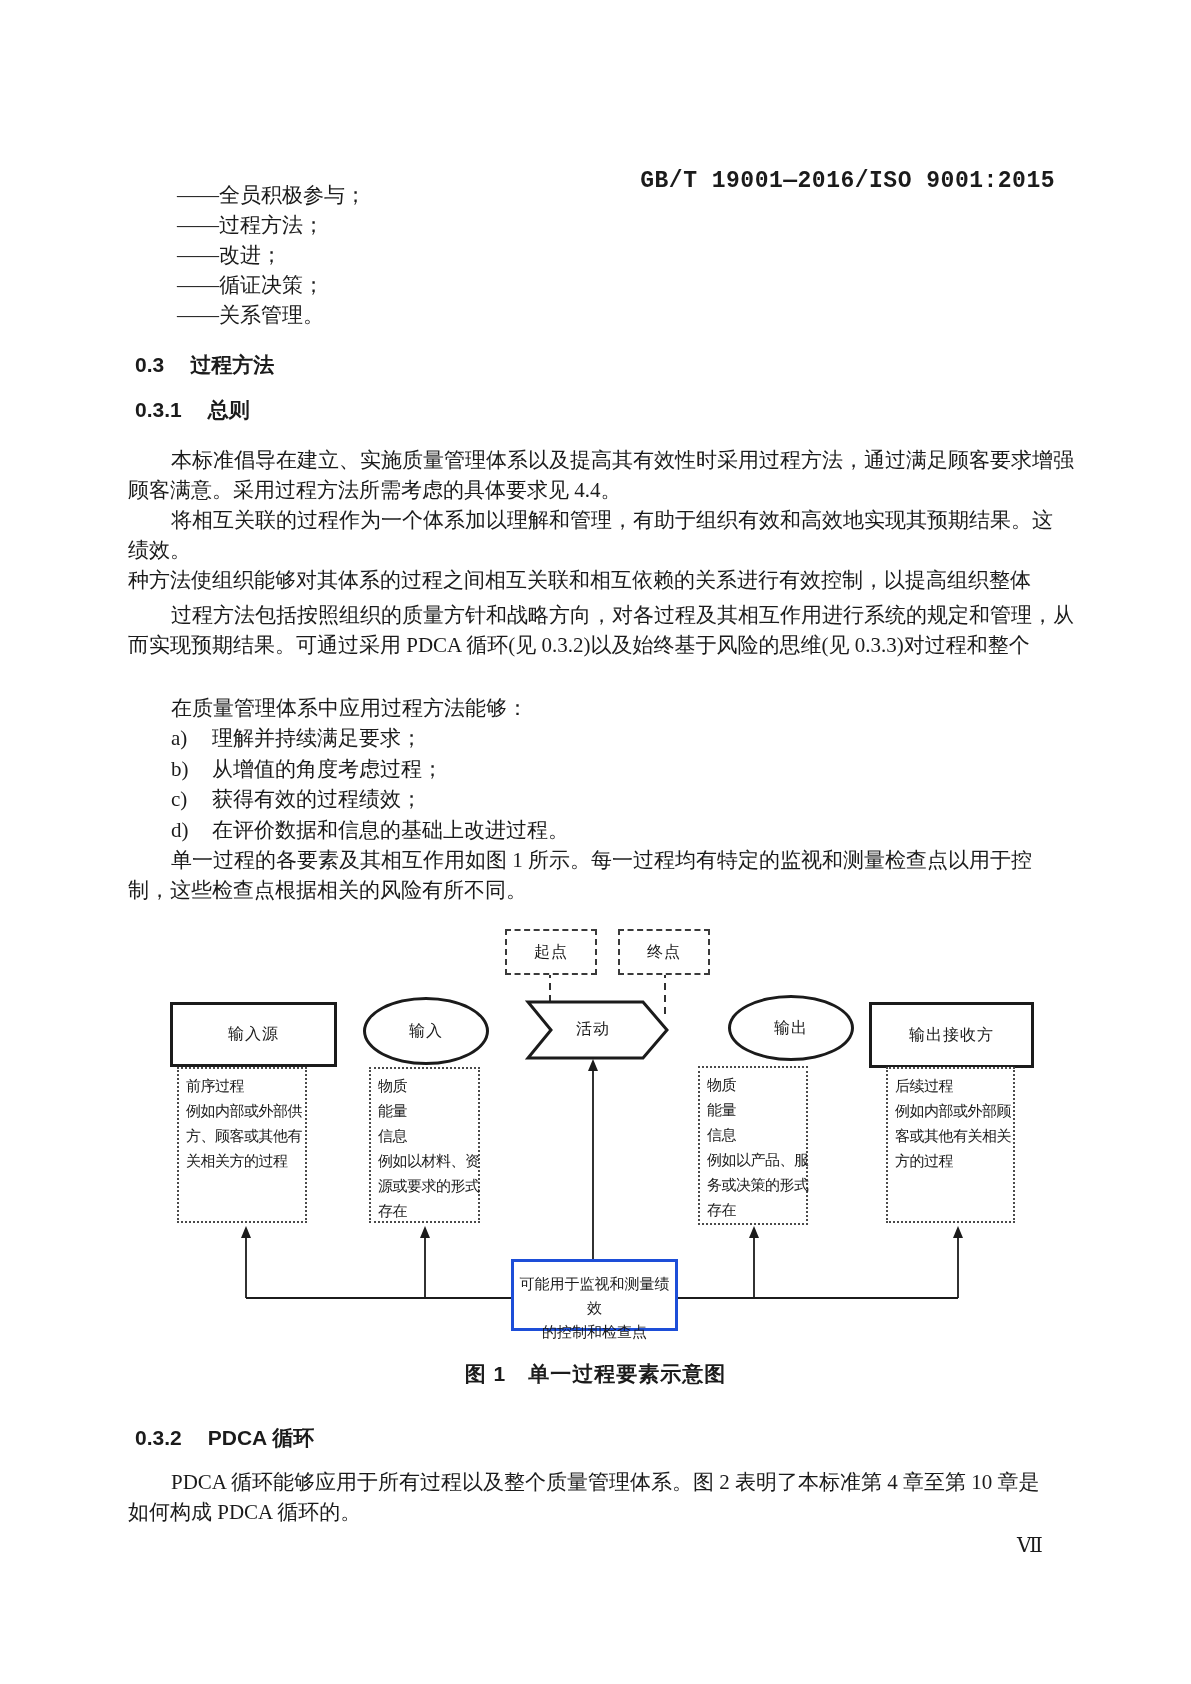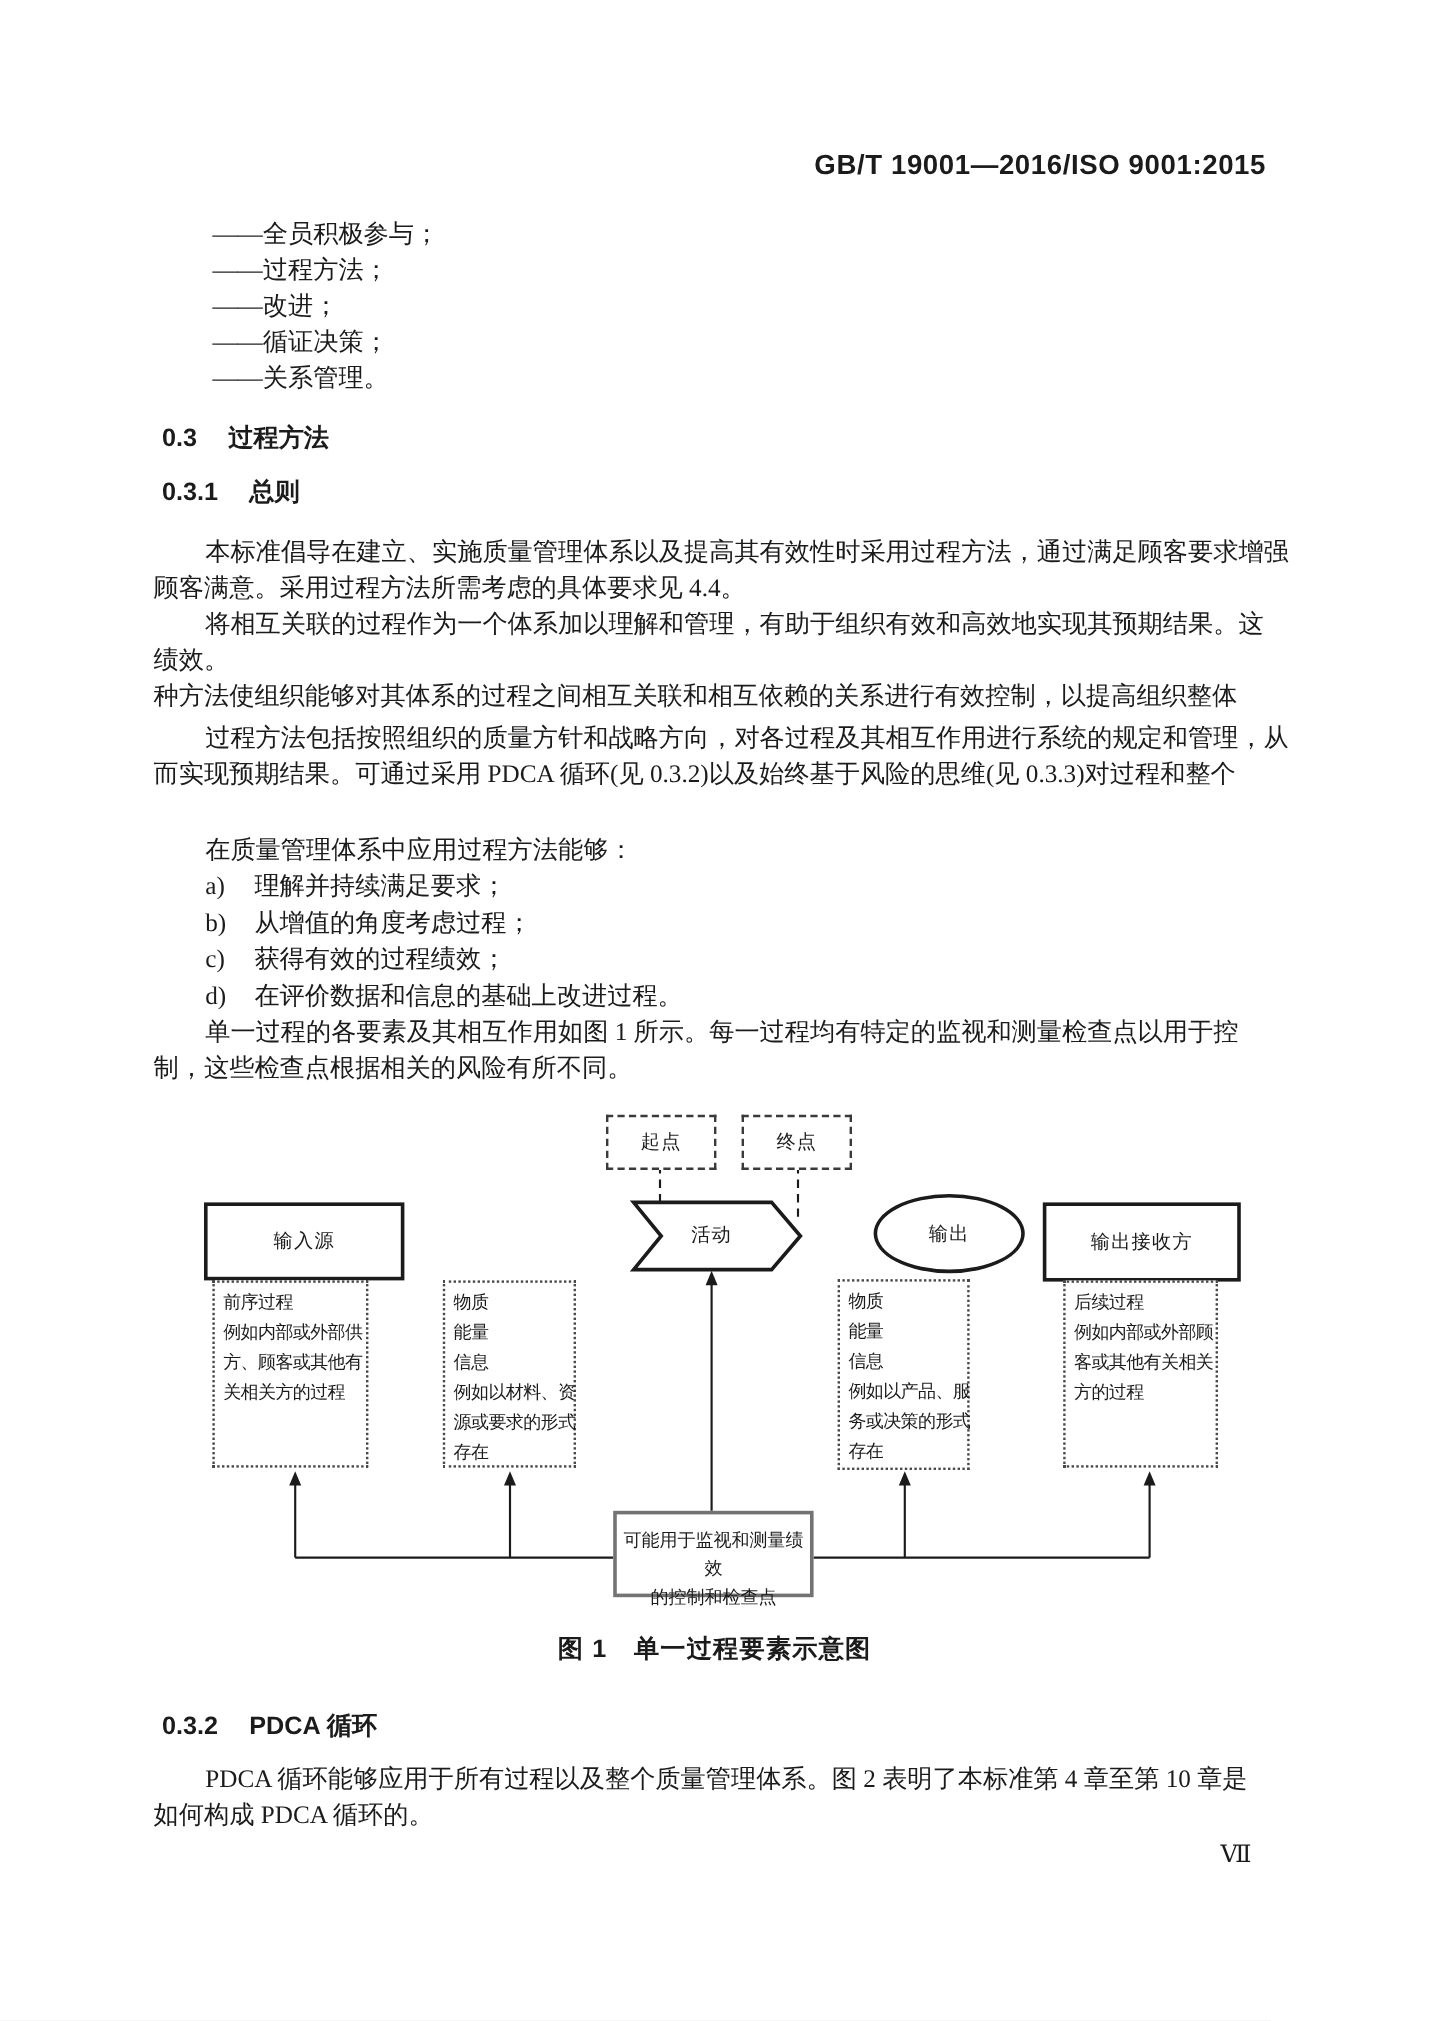--- a/index.html
+++ b/index.html
@@ -5,23 +5,23 @@
   html,body { margin:0; padding:0; background:#e8e8e8; }
   .page {
     position:relative; width:1191px; height:1684px; margin:0 auto;
     background:#ffffff; color:#1b1b1b; overflow:hidden;
     font-family:"Liberation Serif","DejaVu Serif",serif;
   }
   .abs { position:absolute; }
 
   
   .doc-header {
-    font-family:Liberation Sans, sans-serif;
+    font-family:Liberation Mono, monospace;
     font-weight:bold; font-size:23px; letter-spacing:0.5px;
-    text-align:right; white-space:nowrap;
+    text-align:right; white-space:nowrap;margin-top:44px;
   }
 
   
   .btxt { font-size:21px; line-height:30px; white-space:nowrap; }
   .btxt div { white-space:nowrap; }
   .ind { padding-left:43px; }
   .principles { font-size:21px; line-height:30px; }
   .principles div { padding-left:49px; white-space:nowrap; }
 
   .hd {
@@ -49,21 +49,21 @@
     display:flex; align-items:center; justify-content:center;
     font-size:16px; letter-spacing:1px;
   }
   .dot-box {
     border:2px dotted #4a4a4a; background:#fff;
     font-size:15px; line-height:25px; letter-spacing:-0.5px;
     padding:5px 0 0 7px;
   }
   .dot-box div { white-space:nowrap; }
   .ctrl-box {
-    border:3px solid #737373; background:#fff;
+    border:3px solid #1d4ed8; background:#fff;
     font-size:15px; line-height:24px; text-align:center;
     padding-top:10px; box-sizing:border-box;
   }
   .chevron-label {
     font-size:16px; letter-spacing:1px; text-align:center;
   }
   .fig-caption {
     font-family:"Liberation Sans","DejaVu Sans",sans-serif;
     font-weight:bold; font-size:21px; text-align:center; letter-spacing:1px;
   }
@@ -154,20 +154,21 @@
     <path d="M754,306 L749,318 L759,318 Z" fill="#1b1b1b"></path>
     <line x1="754" y1="316" x2="754" y2="378" stroke="#1b1b1b" stroke-width="1.8"></line>
     <path d="M958,306 L953,318 L963,318 Z" fill="#1b1b1b"></path>
     <line x1="958" y1="316" x2="958" y2="378" stroke="#1b1b1b" stroke-width="1.8"></line>
   </svg>
 
   <div class="abs dash-node" style="left:505px; top:929px; width:88px; height:42px;">起点</div>
   <div class="abs dash-node" style="left:618px; top:929px; width:88px; height:42px;">终点</div>
 
   <div class="abs node-rect" style="left:158px; top:1002px; width:167px; height:65px; box-sizing:border-box;margin-left:12px;">输入源</div>
+  <div class="abs node-ellipse" style="left:363px; top:997px; width:126px; height:68px; box-sizing:border-box;">输入</div>
   <div class="abs chevron-label" style="left:553px; top:1019px; width:80px;">活动</div>
   <div class="abs node-ellipse" style="left:728px; top:995px; width:126px; height:66px; box-sizing:border-box;">输出</div>
   <div class="abs node-rect" style="left:869px; top:1002px; width:165px; height:66px; box-sizing:border-box;">输出接收方</div>
 
   <div class="abs dot-box" style="left:177px; top:1067px; width:130px; height:156px; box-sizing:border-box;">
       <div>前序过程</div>
       <div>例如内部或外部供</div>
       <div>方、顾客或其他有</div>
       <div>关相关方的过程</div>
     </div>

